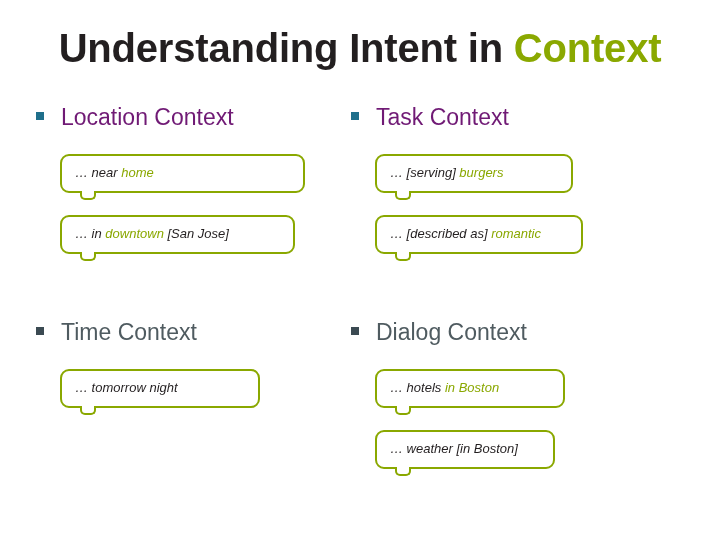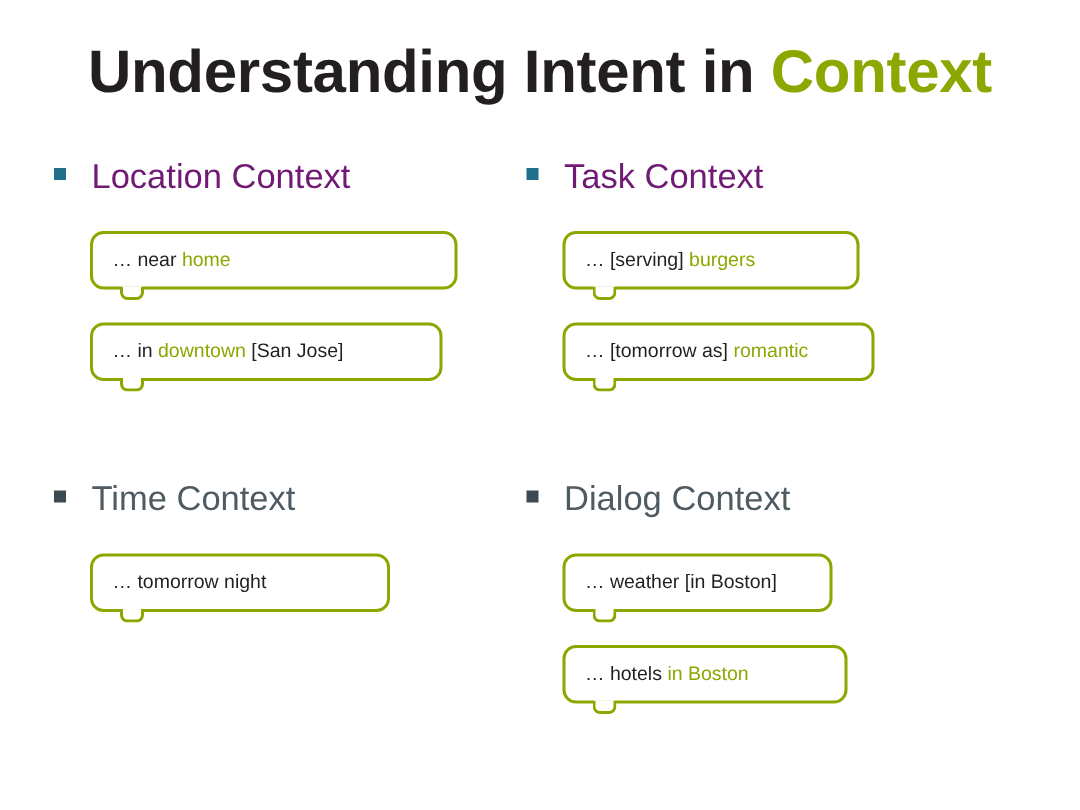--- a/index.html
+++ b/index.html
@@ -71,20 +71,21 @@
     color: #701a75;
     white-space: nowrap;
   }
   .heading-text.gray { color: #4f5b60; text-align: center; }
 
   
   .bubbles {
     margin-top: 10px;
     margin-left: 24px;
     position: relative;
+    font-style: italic;
   }
   .bubble {
     position: relative;
     border: 2px solid #8aa800;
     border-radius: 9px;
     background: #ffffff;
     padding: 10px 12px 10px 13px;
     font-size: 13px;
     color: #231f20;
     margin-bottom: 22px;
@@ -156,21 +157,21 @@
   <div class="quad q-right q-top">
     <div class="heading">
       <span class="bullet"></span>
       <span class="heading-text">Task Context</span>
     </div>
     <div class="bubbles">
       <div class="bubble w-r1">
         <span class="dark">… [serving] </span><span class="olive">burgers</span><span class="dark"></span>
       </div>
       <div class="bubble w-r2">
-        <span class="dark">… [tomorrow as] </span><span class="olive">romantic</span><span class="dark"></span>
+        <span class="dark">… [described as] </span><span class="olive">romantic</span><span class="dark"></span>
       </div>
     </div>
   </div>
 
   <div class="quad q-left q-bottom">
     <div class="heading">
       <span class="bullet dark"></span>
       <span class="heading-text gray">Time Context</span>
     </div>
     <div class="bubbles">
@@ -179,22 +180,22 @@
       </div>
     </div>
   </div>
 
   <div class="quad q-right q-bottom">
     <div class="heading">
       <span class="bullet dark"></span>
       <span class="heading-text gray">Dialog Context</span>
     </div>
     <div class="bubbles">
+      <div class="bubble w-r3">
+        <span class="dark">… hotels </span><span class="olive">in Boston</span><span class="dark"></span>
+      </div>
       <div class="bubble w-r4">
         <span class="dark">… weather </span><span class="olive"></span><span class="dark">[in Boston]</span>
       </div>
-      <div class="bubble w-r3">
-        <span class="dark">… hotels </span><span class="olive">in Boston</span><span class="dark"></span>
-      </div>
     </div>
   </div>
 
 </div>
 
 </body></html>

